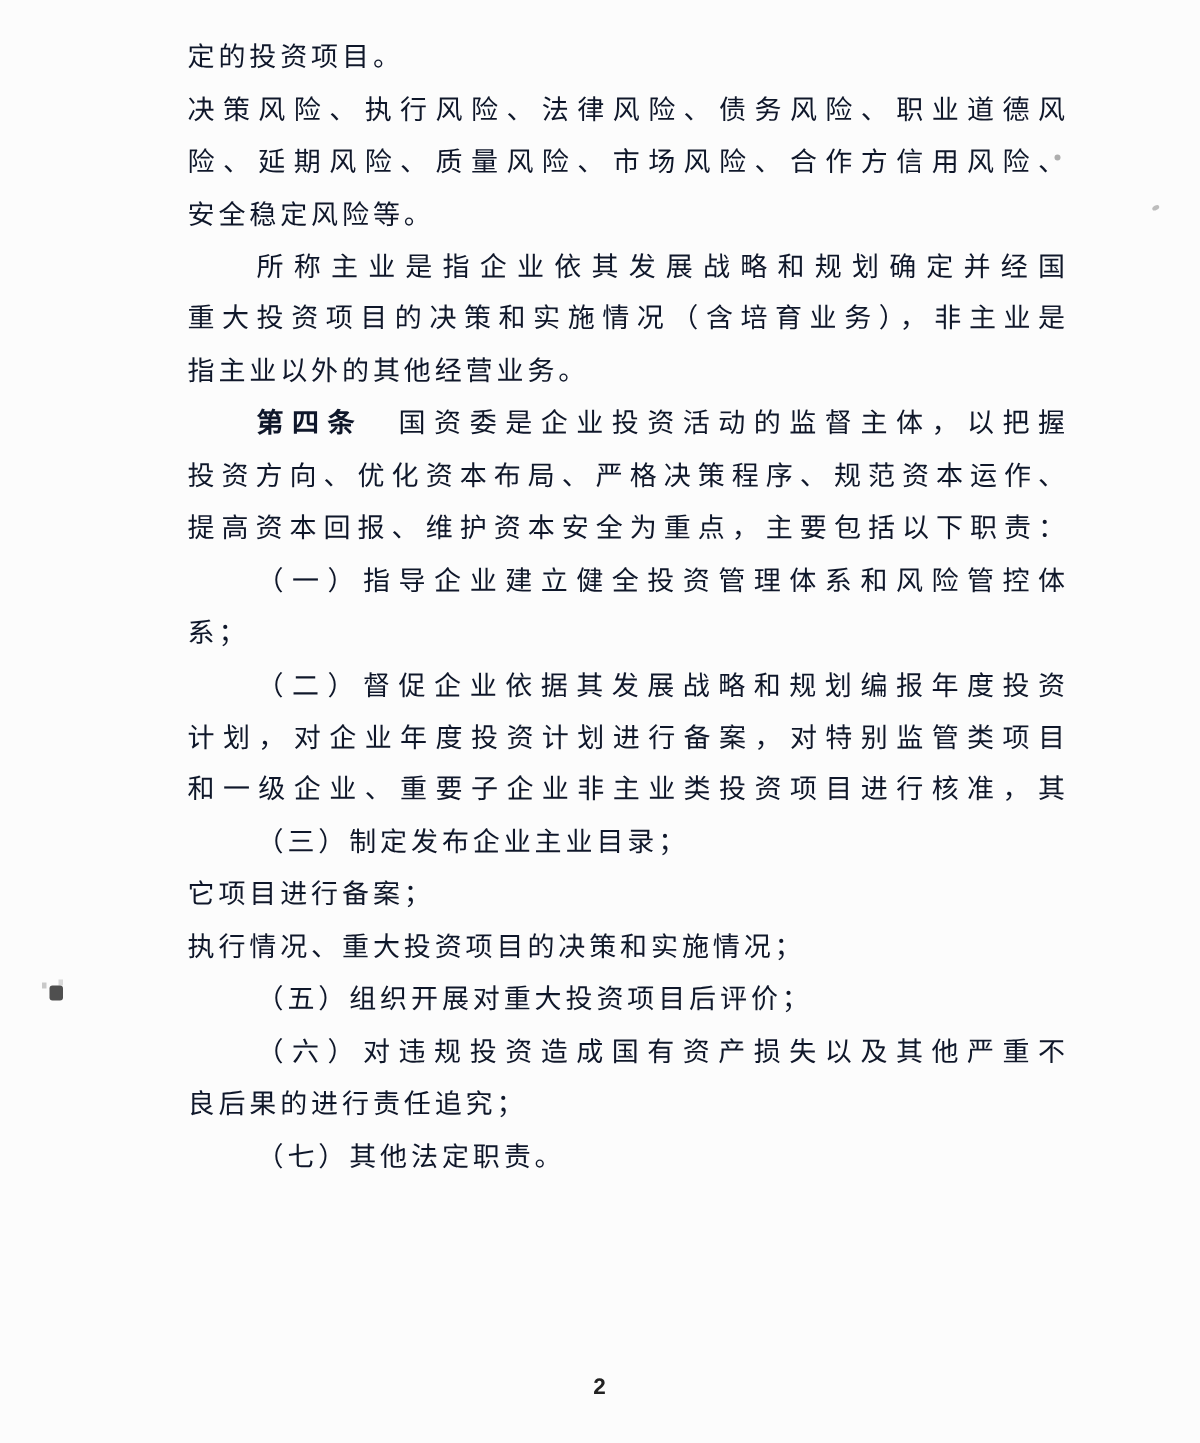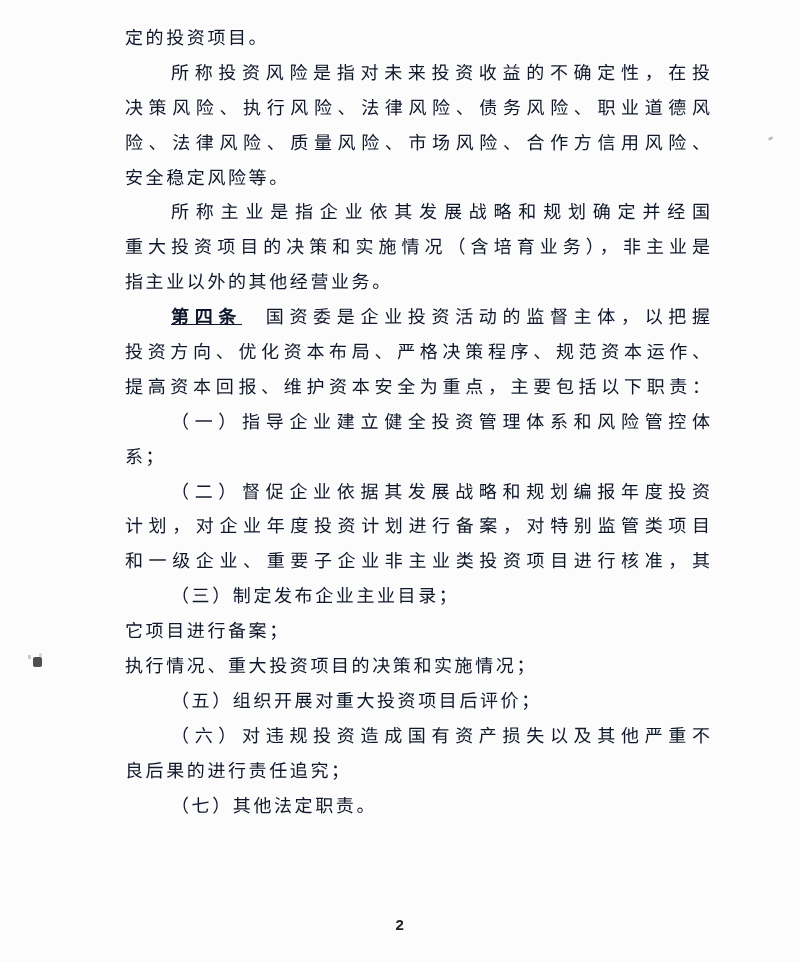--- a/index.html
+++ b/index.html
@@ -41,21 +41,20 @@
     white-space: normal;
     text-align: justify;
     text-align-last: justify;
   }
   .line.ind {
     text-indent: 46px;
   }
   .bold {
     font-weight: bold;
     font-family: "Liberation Sans", sans-serif;
-    text-decoration: underline;
   }
   .pagenum {
     position: absolute;
     left: 0;
     top: 916px;
     width: 800px;
     text-align: center;
     font-family: "Liberation Sans", sans-serif;
     font-size: 15px;
     font-weight: bold;
@@ -86,23 +85,22 @@
     transform: rotate(-30deg);
   }
 </style>
 </head>
 <body>
 
 <div class="sheet">
 
   <main class="textblock" id="lines">
       <div class="line">定的投资项目。</div>
-      <div class="line full ind">所称投资风险是指对未来投资收益的不确定性，在投</div>
       <div class="line full">决策风险、执行风险、法律风险、债务风险、职业道德风</div>
-      <div class="line full">险、法律风险、质量风险、市场风险、合作方信用风险、</div>
+      <div class="line full">险、延期风险、质量风险、市场风险、合作方信用风险、</div>
       <div class="line">安全稳定风险等。</div>
       <div class="line full ind">所称主业是指企业依其发展战略和规划确定并经国</div>
       <div class="line full">重大投资项目的决策和实施情况（含培育业务），非主业是</div>
       <div class="line">指主业以外的其他经营业务。</div>
       <div class="line full ind"><span class="bold">第四条</span>　国资委是企业投资活动的监督主体，以把握</div>
       <div class="line full">投资方向、优化资本布局、严格决策程序、规范资本运作、</div>
       <div class="line full">提高资本回报、维护资本安全为重点，主要包括以下职责：</div>
       <div class="line full ind">（一）指导企业建立健全投资管理体系和风险管控体</div>
       <div class="line">系；</div>
       <div class="line full ind">（二）督促企业依据其发展战略和规划编报年度投资</div>

